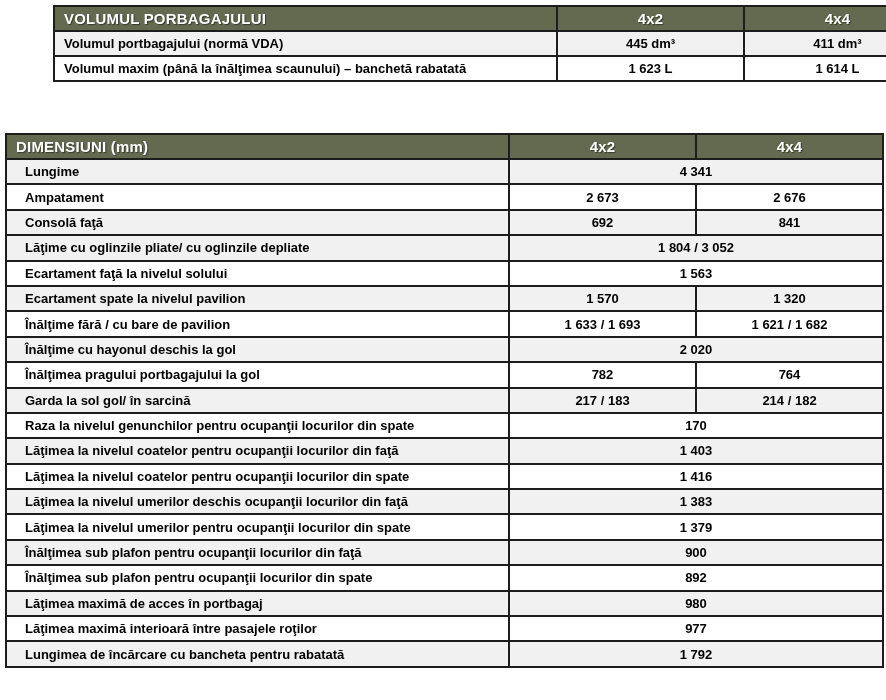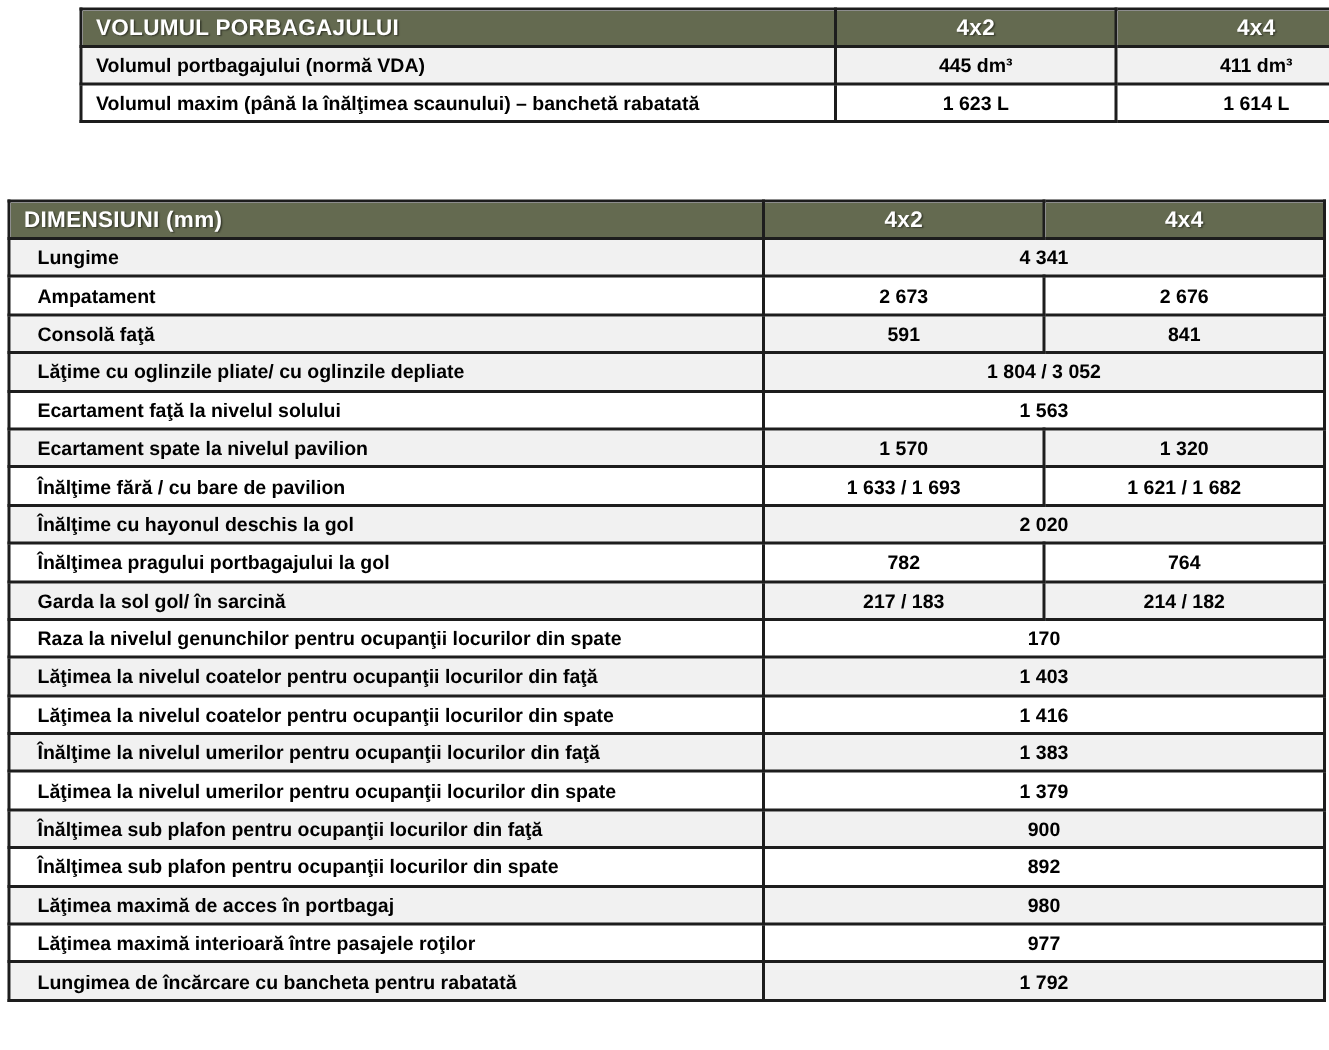--- a/index.html
+++ b/index.html
@@ -120,21 +120,21 @@
         <td class="label-cell">Lungime</td>
         <td class="value-cell" colspan="2">4 341</td>
       </tr>
       <tr class="plain">
         <td class="label-cell">Ampatament</td>
         <td class="value-cell">2 673</td>
         <td class="value-cell">2 676</td>
       </tr>
       <tr class="shaded">
         <td class="label-cell">Consolă faţă</td>
-        <td class="value-cell">591</td>
+        <td class="value-cell">692</td>
         <td class="value-cell">841</td>
       </tr>
       <tr class="shaded">
         <td class="label-cell">Lăţime cu oglinzile pliate/ cu oglinzile depliate</td>
         <td class="value-cell" colspan="2">1 804 / 3 052</td>
       </tr>
       <tr class="plain">
         <td class="label-cell">Ecartament faţă la nivelul solului</td>
         <td class="value-cell" colspan="2">1 563</td>
       </tr>
@@ -168,21 +168,21 @@
       </tr>
       <tr class="shaded">
         <td class="label-cell">Lăţimea la nivelul coatelor pentru ocupanţii locurilor din faţă</td>
         <td class="value-cell" colspan="2">1 403</td>
       </tr>
       <tr class="plain">
         <td class="label-cell">Lăţimea la nivelul coatelor pentru ocupanţii locurilor din spate</td>
         <td class="value-cell" colspan="2">1 416</td>
       </tr>
       <tr class="shaded">
-        <td class="label-cell">Înălţime la nivelul umerilor pentru ocupanţii locurilor din faţă</td>
+        <td class="label-cell">Lăţimea la nivelul umerilor deschis ocupanţii locurilor din faţă</td>
         <td class="value-cell" colspan="2">1 383</td>
       </tr>
       <tr class="plain">
         <td class="label-cell">Lăţimea la nivelul umerilor pentru ocupanţii locurilor din spate</td>
         <td class="value-cell" colspan="2">1 379</td>
       </tr>
       <tr class="shaded">
         <td class="label-cell">Înălţimea sub plafon pentru ocupanţii locurilor din faţă</td>
         <td class="value-cell" colspan="2">900</td>
       </tr>

